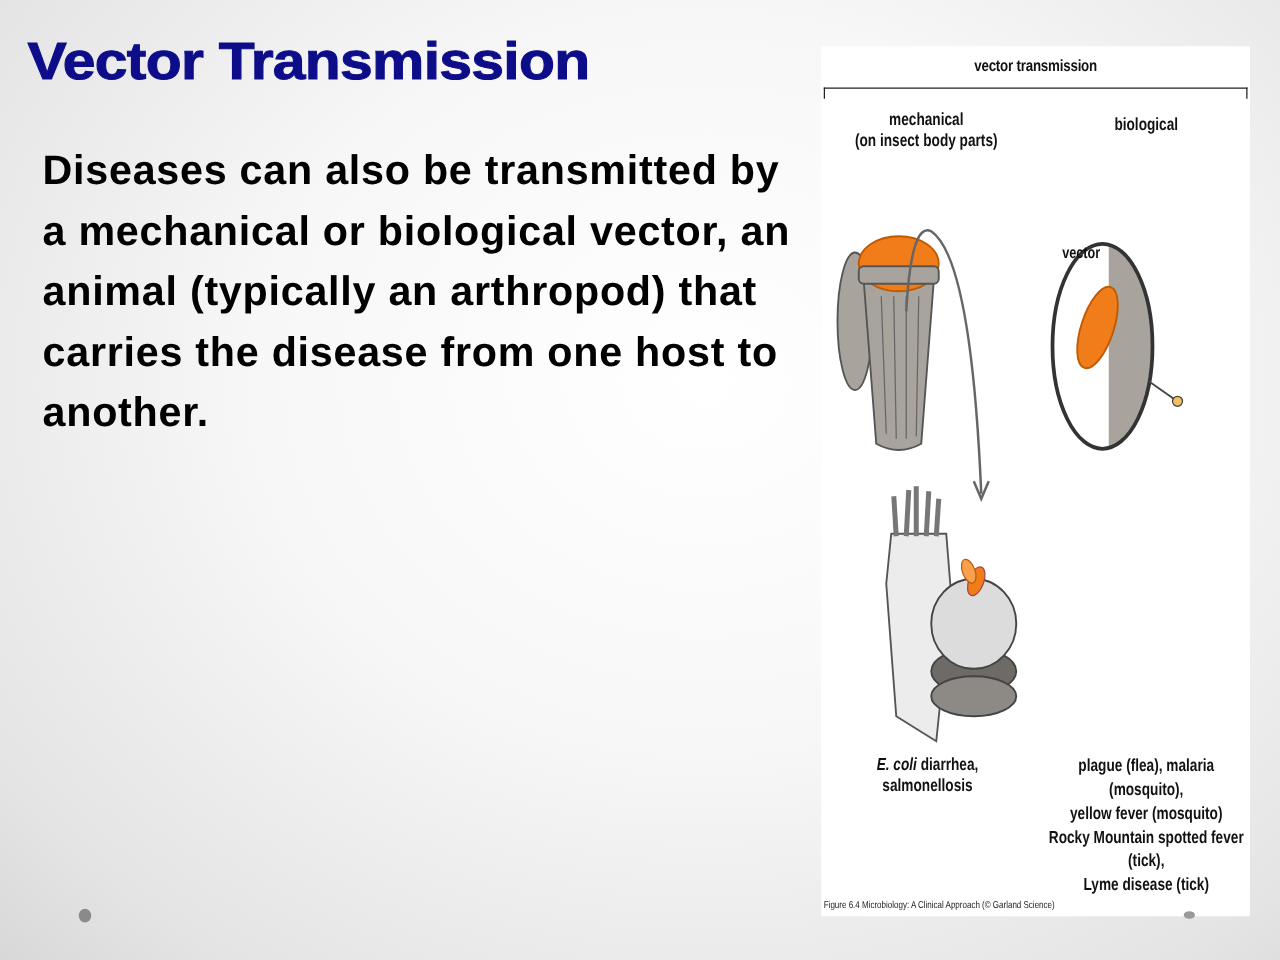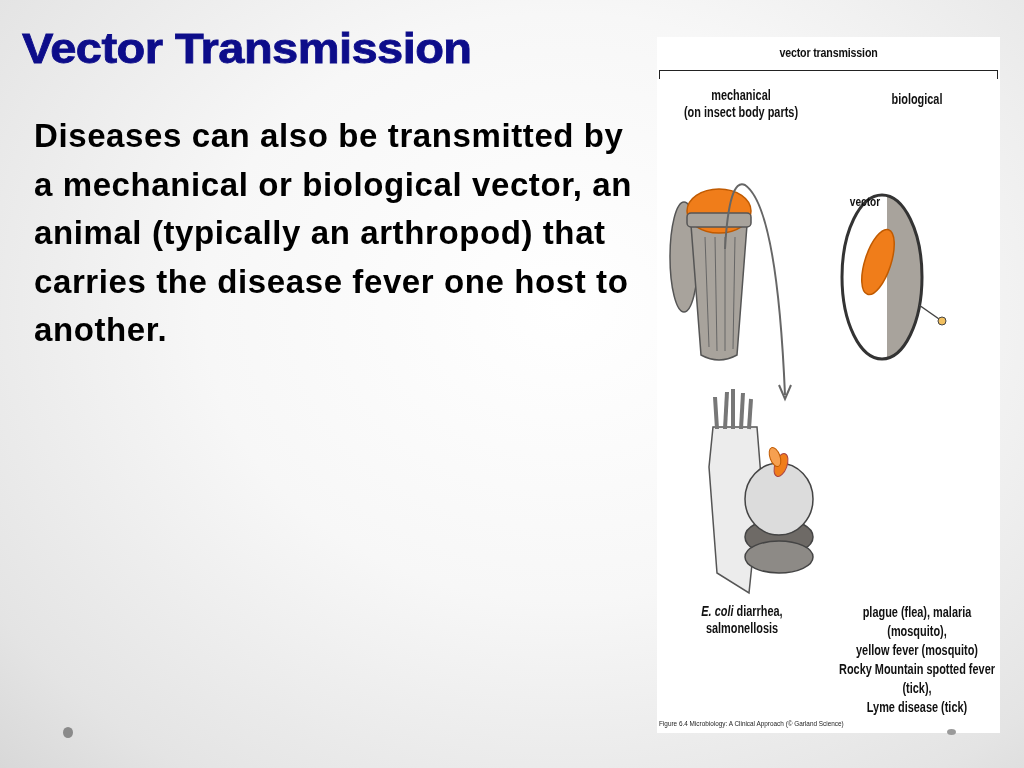--- a/index.html
+++ b/index.html
@@ -28,21 +28,21 @@
   .art{position:absolute;left:0;top:0;}
   .dot{position:absolute;width:10px;height:11px;border-radius:50%;background:#8a8a8a;}
   .dot-left{left:63px;top:727px;}
   .dot-right{left:947px;top:729px;width:9px;height:6px;background:#9a9a9a;}
 </style>
 </head>
 <body>
 
 <h1 class="title">Vector Transmission</h1>
 
-<p class="body-text">Diseases can also be transmitted by a mechanical or biological vector, an animal (typically an arthropod) that carries the disease fever one host to another.</p>
+<p class="body-text">Diseases can also be transmitted by a mechanical or biological vector, an animal (typically an arthropod) that carries the disease from one host to another.</p>
 
 <div class="figure">
   <div class="fig-title">vector transmission</div>
   <div class="bracket"></div>
 
   <div class="lbl lbl-mech">
     <div>mechanical</div>
     <div>(on insect body parts)</div>
   </div>
   <div class="lbl lbl-bio">biological</div>

